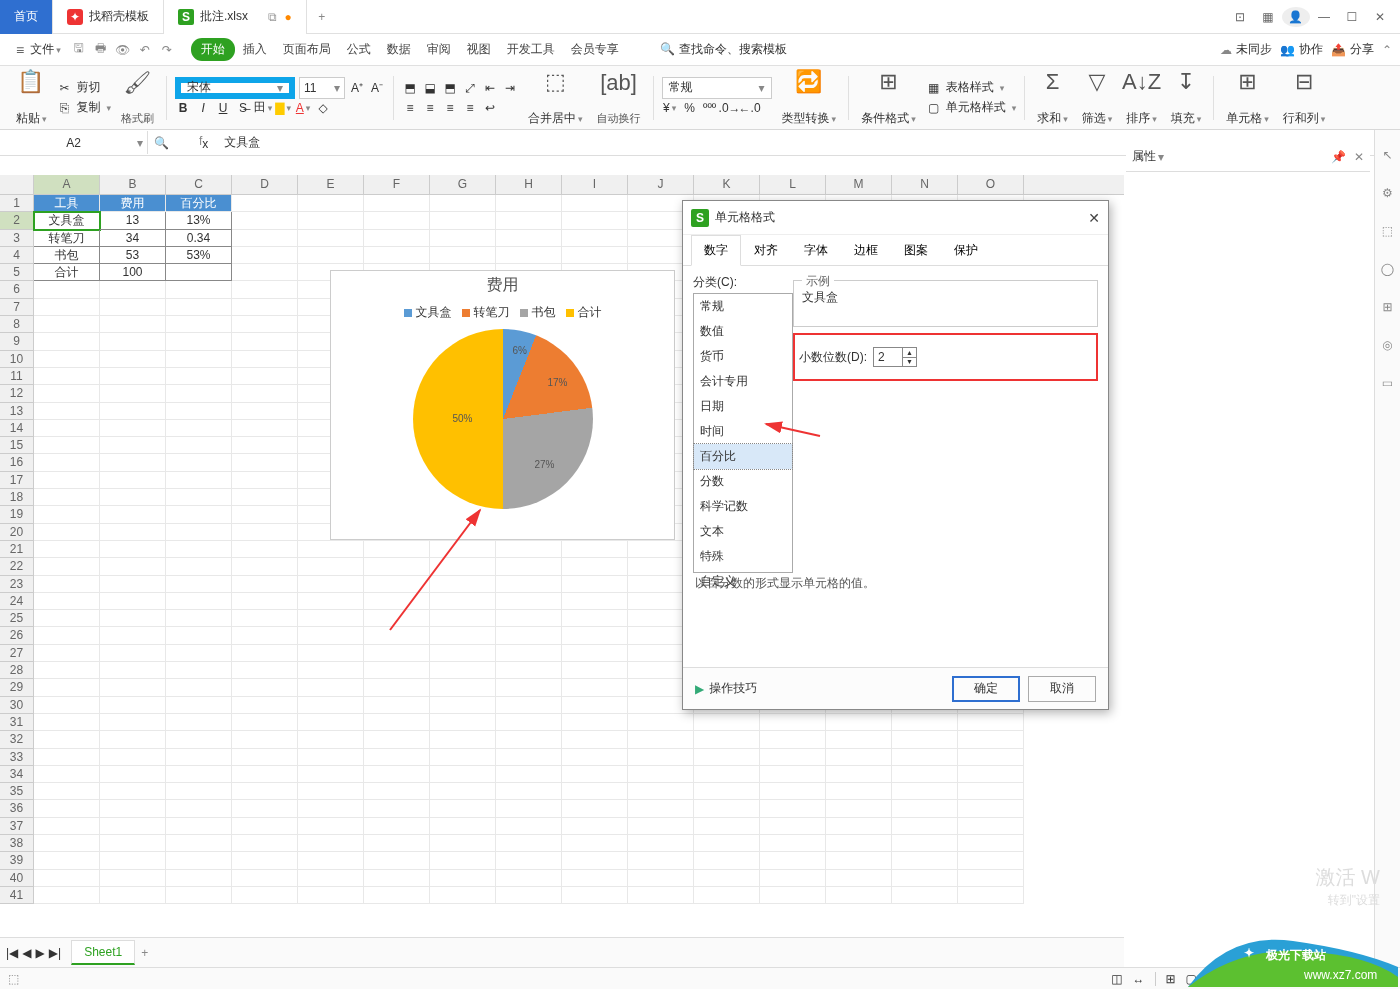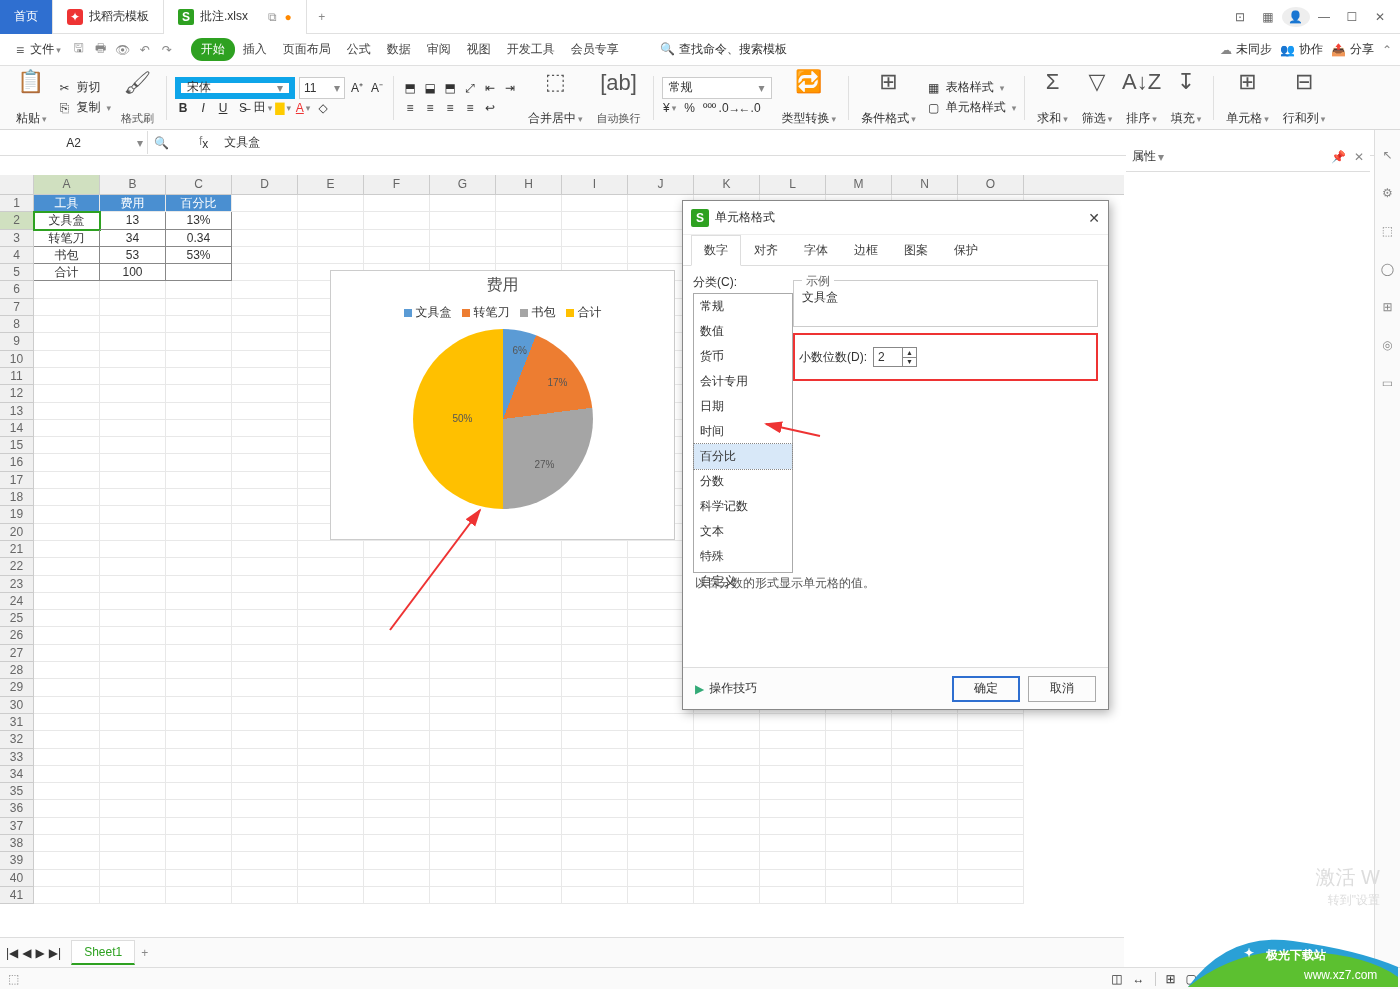--- a/index.html
+++ b/index.html
@@ -67,21 +67,21 @@
   .legend .li{display:flex;align-items:center;gap:4px;font-size:11px;color:#666}
   .legend .sw{width:8px;height:8px}
   .pie-wrap{position:relative;width:180px;height:180px;margin:4px auto}
   .pie{width:180px;height:180px;border-radius:50%;background:conic-gradient(#5b9bd5 0deg 21.6deg,#ed7d31 21.6deg 82.8deg,#a5a5a5 82.8deg 180deg,#ffc000 180deg 360deg)}
   .pie-lbl{position:absolute;font-size:10px;color:#555}
   .dialog{position:absolute;left:682px;top:200px;width:427px;height:510px;background:#fff;border:1px solid #888;box-shadow:2px 3px 10px rgba(0,0,0,.3);z-index:10}
   .dlg-title{height:34px;display:flex;align-items:center;padding:0 8px;border-bottom:1px solid #eee}
   .dlg-title .ic{width:18px;height:18px;background:#2ea121;color:#fff;display:flex;align-items:center;justify-content:center;font-size:12px;font-weight:bold;margin-right:6px;border-radius:2px}
   .dlg-title .x{margin-left:auto;color:#444;font-size:14px}
   .dlg-tabs{display:flex;padding:0 8px;border-bottom:1px solid #ddd}
-  .dlg-tabs .t{padding:6px 12px;color:#404040;border:1px solid transparent;margin-bottom:-1px}
+  .dlg-tabs .t{padding:6px 12px;color:#000000;border:1px solid transparent;margin-bottom:-1px}
   .dlg-tabs .t.cur{border-color:#ddd;border-bottom-color:#fff;background:#fff}
   .dlg-body{padding:8px 10px;display:flex;}
   .cat-list{width:100px;height:280px;border:1px solid #aaa}
   .cat-list .ci{padding:4px 6px}
   .cat-list .ci.sel{background:#d8e8f8;outline:1px dotted #888}
   .right-col{flex:1}
   .sample{border:1px solid #ccc;padding:0px 8px 20px;margin-top:6px;position:relative}
   .sample .lab{position:absolute;top:-8px;left:8px;background:#fff;padding:0 4px;color:#666}
   .dec-row{display:flex;align-items:center;gap:6px;padding:4px;border:2px solid #e33;margin-top:6px;height:48px}
   .spin{width:44px;height:20px;border:1px solid #888;position:relative;display:flex;align-items:center;padding:0 4px}

